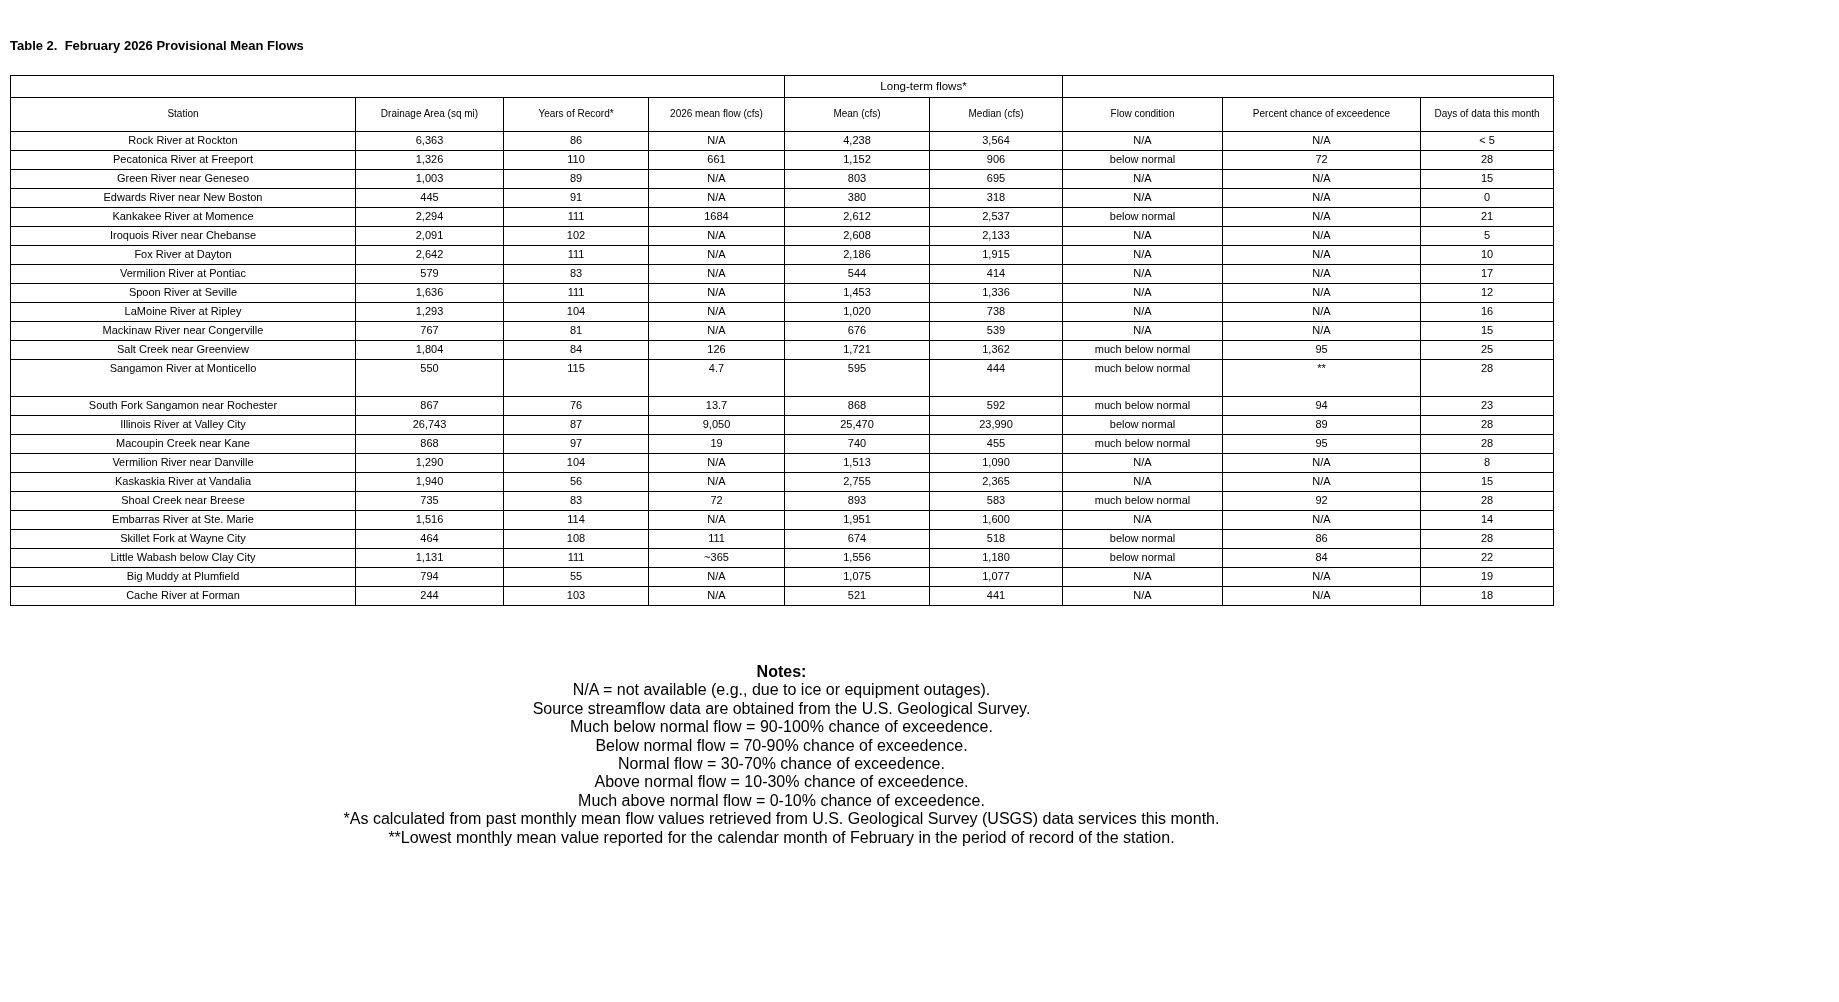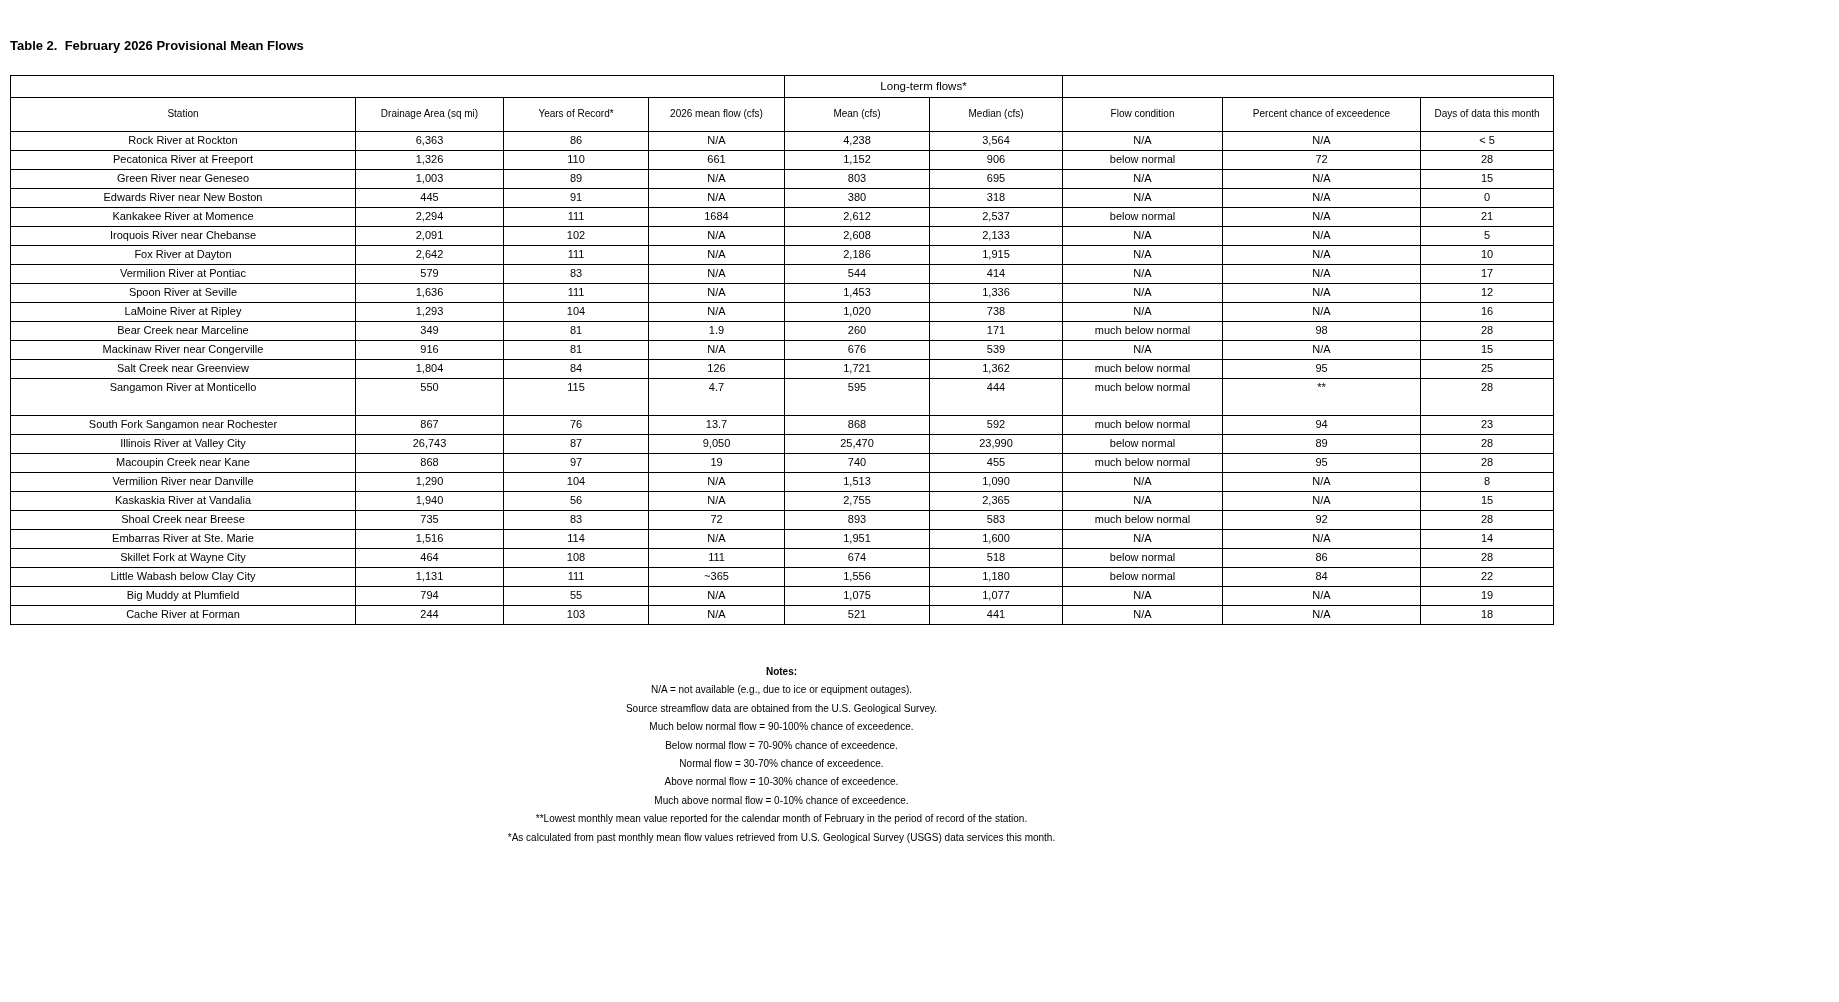--- a/index.html
+++ b/index.html
@@ -23,21 +23,21 @@
     padding:0 2px;overflow:hidden;
     font-weight:normal;line-height:1.25;
   }
   .flow-table tr.group-row th{height:21px;font-size:11.5px;}
   .flow-table tr.head-row th{height:33px;font-size:10px;}
   .flow-table tbody tr{height:19px;}
   .flow-table tbody tr.tall{height:37px;}
   .flow-table tbody tr.tall td{vertical-align:top;padding-top:2px;}
   .notes{
     position:absolute;top:663px;left:10px;width:1543px;
-    text-align:center;font-size:10px;line-height:18.4px;
+    text-align:center;font-size:16px;line-height:18.4px;
   }
   .notes .notes-heading{font-weight:bold;}
 </style>
 </head>
 <body>
 
 <div class="doc-title">Table 2.  February 2026 Provisional Mean Flows</div>
 
 <table class="flow-table">
   <colgroup>
@@ -174,33 +174,22 @@
         <td>1,293</td>
         <td>104</td>
         <td>N/A</td>
         <td>1,020</td>
         <td>738</td>
         <td>N/A</td>
         <td>N/A</td>
         <td>16</td>
       </tr>
       <tr>
-        <td>Bear Creek near Marceline</td>
-        <td>349</td>
-        <td>81</td>
-        <td>1.9</td>
-        <td>260</td>
-        <td>171</td>
-        <td>much below normal</td>
-        <td>98</td>
-        <td>28</td>
-      </tr>
-      <tr>
         <td>Mackinaw River near Congerville</td>
-        <td>916</td>
+        <td>767</td>
         <td>81</td>
         <td>N/A</td>
         <td>676</td>
         <td>539</td>
         <td>N/A</td>
         <td>N/A</td>
         <td>15</td>
       </tr>
       <tr>
         <td>Salt Creek near Greenview</td>
@@ -351,16 +340,16 @@
 <div class="notes">
   <div class="notes-heading">Notes:</div>
   <div>
       <div>N/A = not available (e.g., due to ice or equipment outages).</div>
       <div>Source streamflow data are obtained from the U.S. Geological Survey.</div>
       <div>Much below normal flow = 90-100% chance of exceedence.</div>
       <div>Below normal flow = 70-90% chance of exceedence.</div>
       <div>Normal flow = 30-70% chance of exceedence.</div>
       <div>Above normal flow = 10-30% chance of exceedence.</div>
       <div>Much above normal flow = 0-10% chance of exceedence.</div>
+      <div>*As calculated from past monthly mean flow values retrieved from U.S. Geological Survey (USGS) data services this month.</div>
       <div>**Lowest monthly mean value reported for the calendar month of February in the period of record of the station.</div>
-      <div>*As calculated from past monthly mean flow values retrieved from U.S. Geological Survey (USGS) data services this month.</div>
     </div>
 </div>
 
 </body></html>

